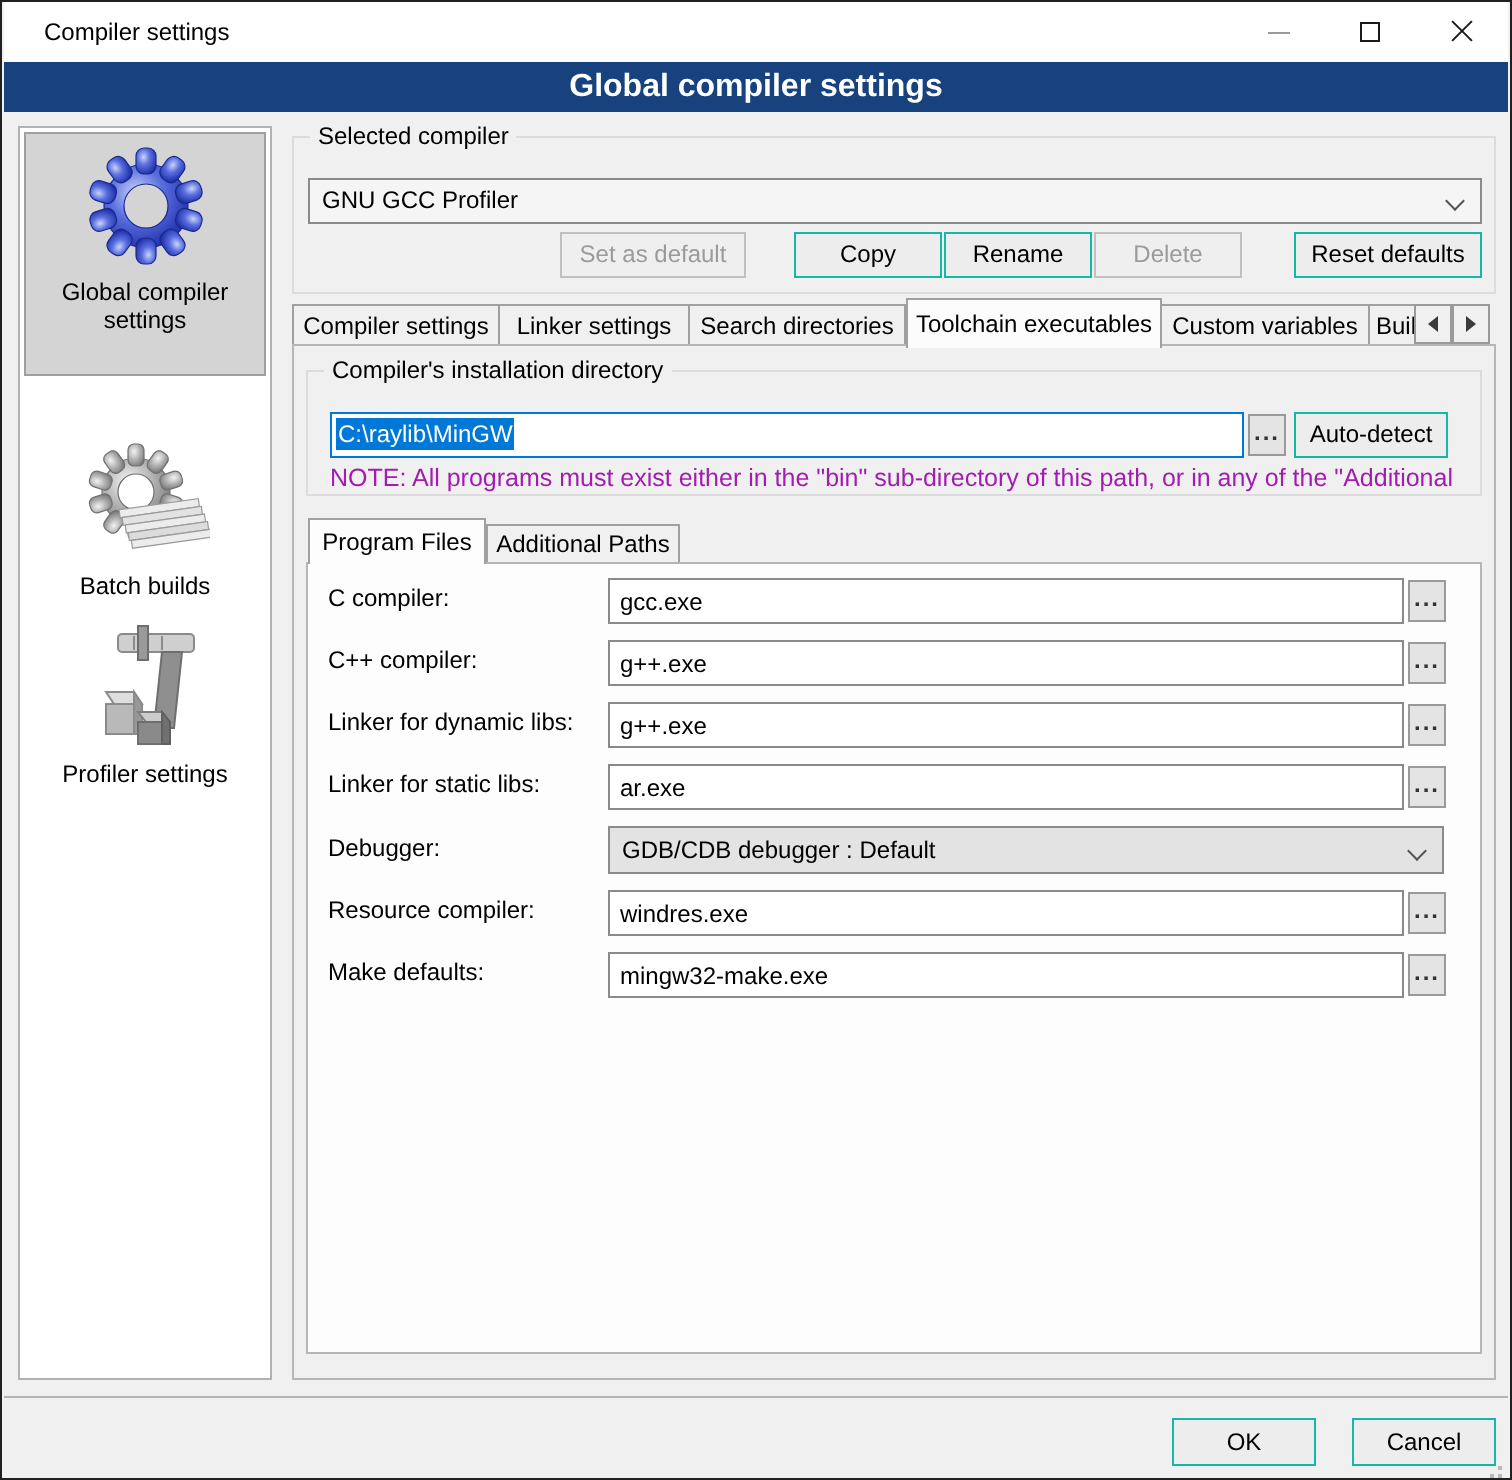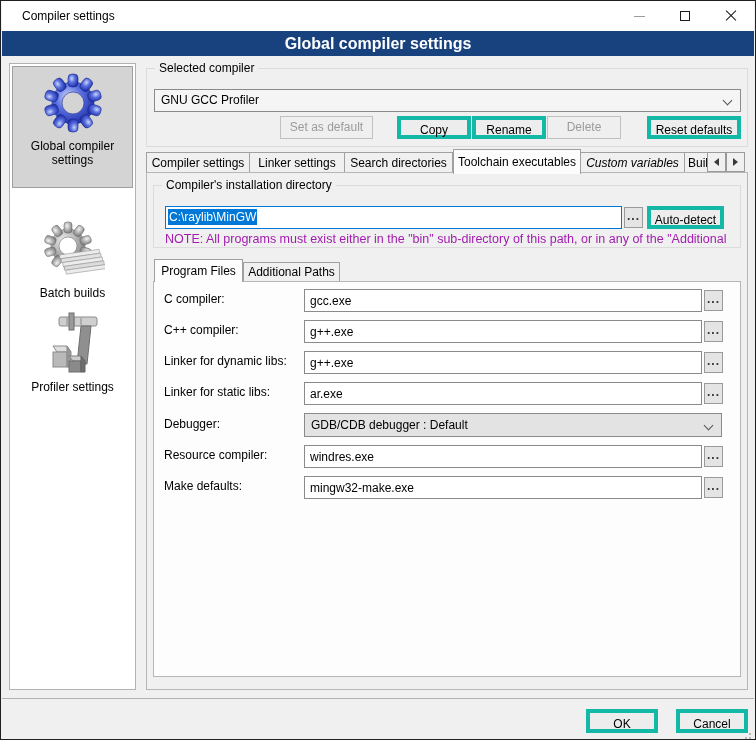--- a/index.html
+++ b/index.html
@@ -37,21 +37,21 @@
   .side-item.sel { background:#d4d4d4; border:1px solid #9f9f9f; height:122px; }
   .side-item .lbl { margin-top:4px; line-height:14px; }
   .it2 { margin-top:8px; } .it3 { margin-top:26px; }
   .icon64 { width:64px; height:64px; }
 
   
   .group { position:absolute; border:1px solid #dcdcdc; }
   .group > .legend { position:absolute; top:-8px; left:8px; background:#f0f0f0; padding:0 4px; }
 
   
-  .btn { position:absolute; height:23px; background:#ededed; border:4px solid #14b8a6;
+  .btn { position:absolute; height:23px; background:#ededed; border:1px solid #14b8a6;
          font-size:12px; text-align:center; line-height:21px; }
   .btn.disabled { border:1px solid #c0c0c0; color:#9b9b9b; background:#efefef; }
   .small-btn { background:#e4e4e4; border:1px solid #9a9a9a; text-align:center;
                line-height:15px; font-weight:bold; color:#333; letter-spacing:1px; }
   .txt { position:absolute; height:23px; background:#fff; border:1px solid #8a8a8a;
          font-family:"Liberation Sans", sans-serif; font-size:12px; padding:0 5px; color:#000; }
   .combo { position:absolute; height:23px; background:#f5f5f5; border:1px solid #8a8a8a;
            line-height:21px; padding-left:6px; }
   .chev { position:absolute; right:9px; top:7px; width:7px; height:7px;
           border-right:1.5px solid #555; border-bottom:1.5px solid #555; transform:rotate(45deg); }
@@ -213,21 +213,21 @@
   <div class="btn" style="left:396px; top:115px; width:74px;">Copy</div>
   <div class="btn" style="left:471px; top:115px; width:74px;">Rename</div>
   <div class="btn disabled" style="left:546px; top:115px; width:74px;">Delete</div>
   <div class="btn" style="left:646px; top:115px; width:94px;">Reset defaults</div>
 
   <div class="tabs">
     <div class="tab" style="width:104px;">Compiler settings</div>
     <div class="tab" style="width:95px;">Linker settings</div>
     <div class="tab" style="width:108px;">Search directories</div>
     <div class="tab active" style="width:128px; line-height:24px;">Toolchain executables</div>
-    <div class="tab" style="width:104px;font-style:italic;">Custom variables</div>
+    <div class="tab" style="width:104px;">Custom variables</div>
     <div class="tab" style="width:28px; text-align:left; padding-left:3px;">Build options</div>
   </div>
   <div class="tab-scroll" style="left:706px;">
       <span class="tri-l"></span>
     </div>
   <div class="tab-scroll" style="left:725px;">
       <span class="tri-r"></span>
     </div>
 
   <div class="tabpage"></div>

